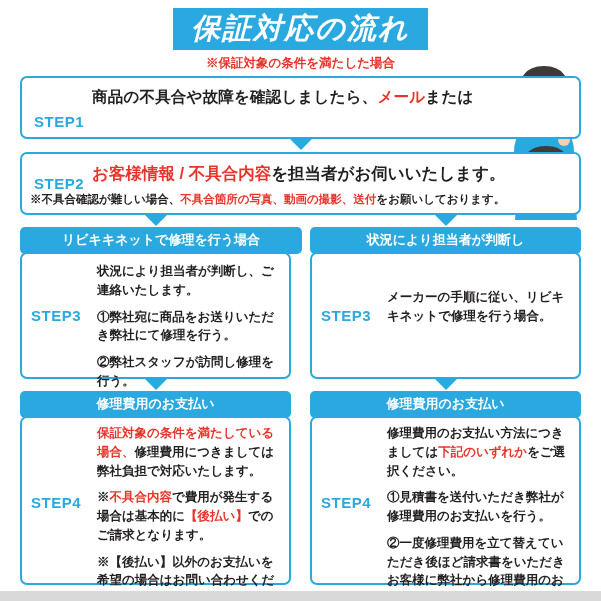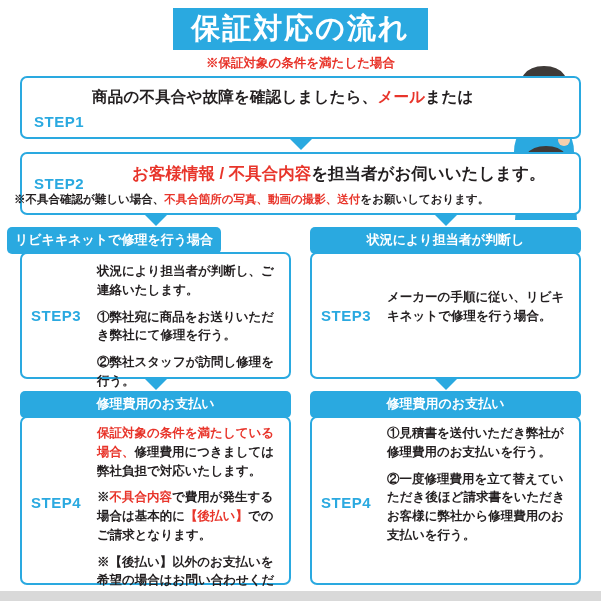--- a/index.html
+++ b/index.html
@@ -31,20 +31,21 @@
   }
   .title {
     display: inline-block;
     background: #2aa9e0;
     color: #ffffff;
     font-size: 29px;
     font-weight: bold;
     letter-spacing: 2px;
     padding: 5px 18px 7px 18px;
     line-height: 1.05;
+    font-style: italic;
   }
   .subtitle {
     position: absolute;
     left: 0;
     top: 55px;
     width: 601px;
     text-align: center;
     color: #e8352b;
     font-size: 12.5px;
     font-weight: bold;
@@ -92,44 +93,43 @@
 
   
   #step2 { left: 20px; top: 152px; width: 561px; height: 63px; }
   #step2-label { left: 34px; top: 175px; }
   #s2l1 {
     position: absolute;
     left: 92px;
     top: 163px;
     font-size: 16.5px;
     font-weight: bold;
-    margin-left: 40px;
   }
   #s2l2 {
     position: absolute;
-    left: 14px;
+    left: 30px;
     top: 192px;
     font-size: 11.5px;
     font-weight: bold;
     width: 540px;
   }
 
   
   .hdr {
     position: absolute;
     background: #2aa9e0;
     color: #ffffff;
     font-weight: bold;
     font-size: 13px;
     text-align: center;
     border-radius: 5px;
     padding: 4px 0 5px 0;
     box-sizing: border-box;
   }
-  #hdr3L { left: 7px; top: 227px; width: 214px; }
+  #hdr3L { left: 20px; top: 227px; width: 282px; }
   #hdr3R { left: 310px; top: 227px; width: 271px; }
 
   #step3L { left: 20px; top: 252px; width: 271px; height: 127px; }
   #step3R { left: 310px; top: 252px; width: 271px; height: 127px; }
   #step3L-label { left: 31px; top: 307px; }
   #step3R-label { left: 321px; top: 307px; }
 
   .body-text {
     position: absolute;
     font-size: 12.5px;
@@ -272,18 +272,21 @@
     <p class="para">
       <span>※</span><span class="red">不具合内容</span><span>で費用が発生する場合は基本的に</span><span class="red">【後払い】</span><span>でのご請求となります。</span>
     </p>
     <p class="para">※【後払い】以外のお支払いを希望の場合はお問い合わせください。</p>
   </div>
 
   <div class="hdr" id="hdr4R">修理費用のお支払い</div>
   <div class="box" id="step4R"></div>
   <div class="steplabel" id="step4R-label">STEP4</div>
   <div class="body-text" id="s4Rtxt">
+    <p class="para">
+      <span>修理費用のお支払い方法につきましては</span><span class="red">下記のいずれか</span><span>をご選択ください。</span>
+    </p>
     <p class="para">①見積書を送付いただき弊社が修理費用のお支払いを行う。</p>
     <p class="para">②一度修理費用を立て替えていただき後ほど請求書をいただきお客様に弊社から修理費用のお支払いを行う。</p>
   </div>
 
   <div id="bottomband"></div>
 </div>
 
 </body></html>

